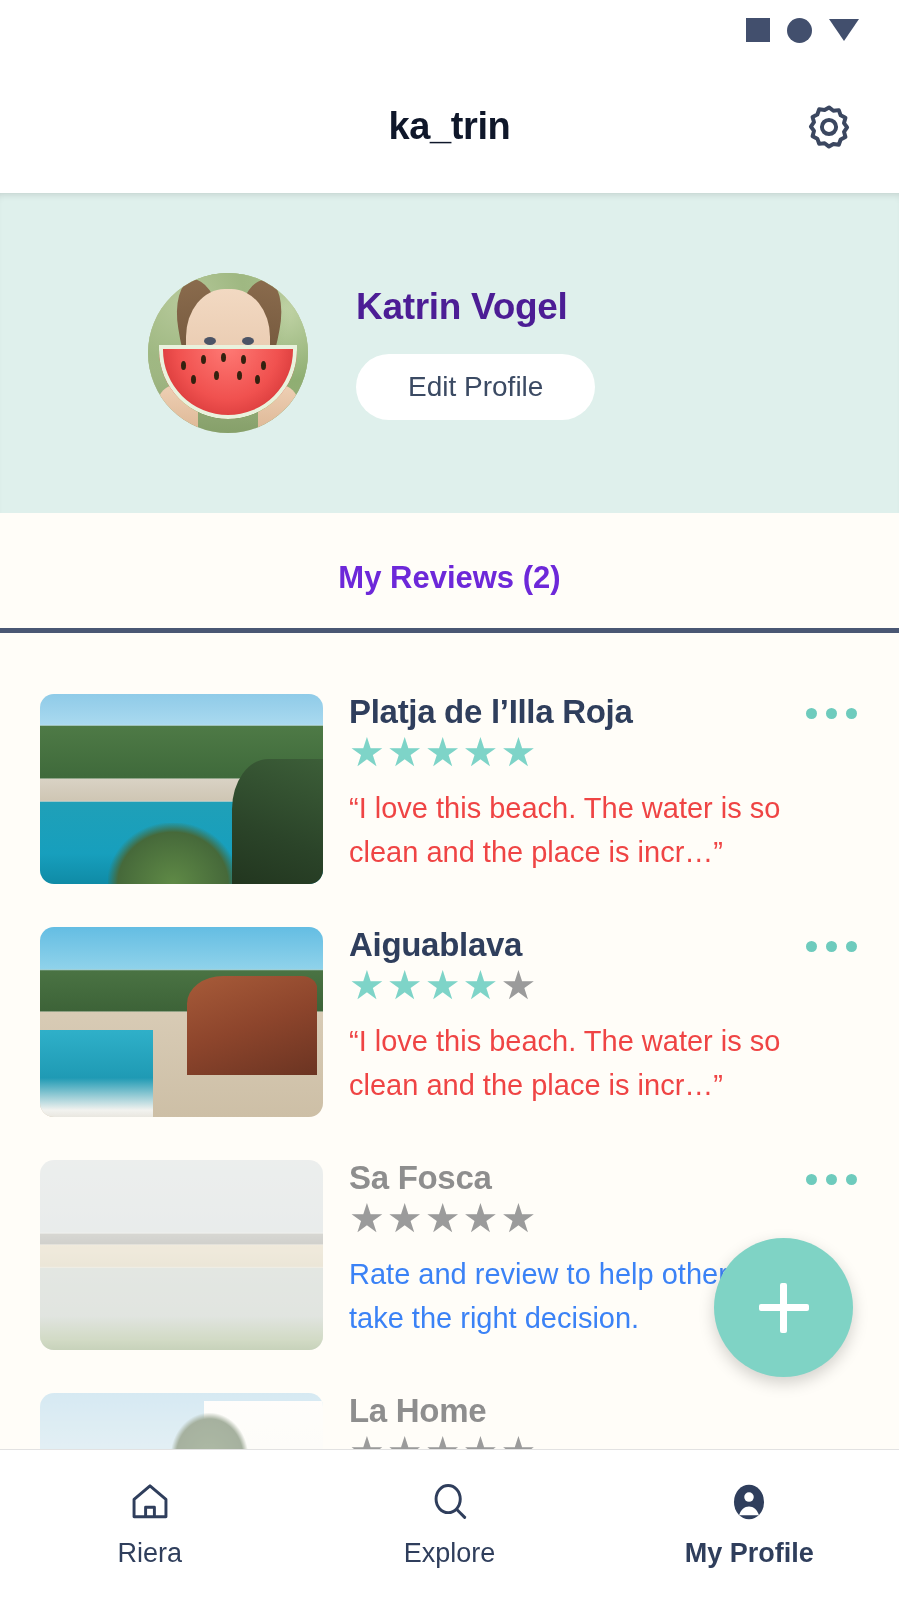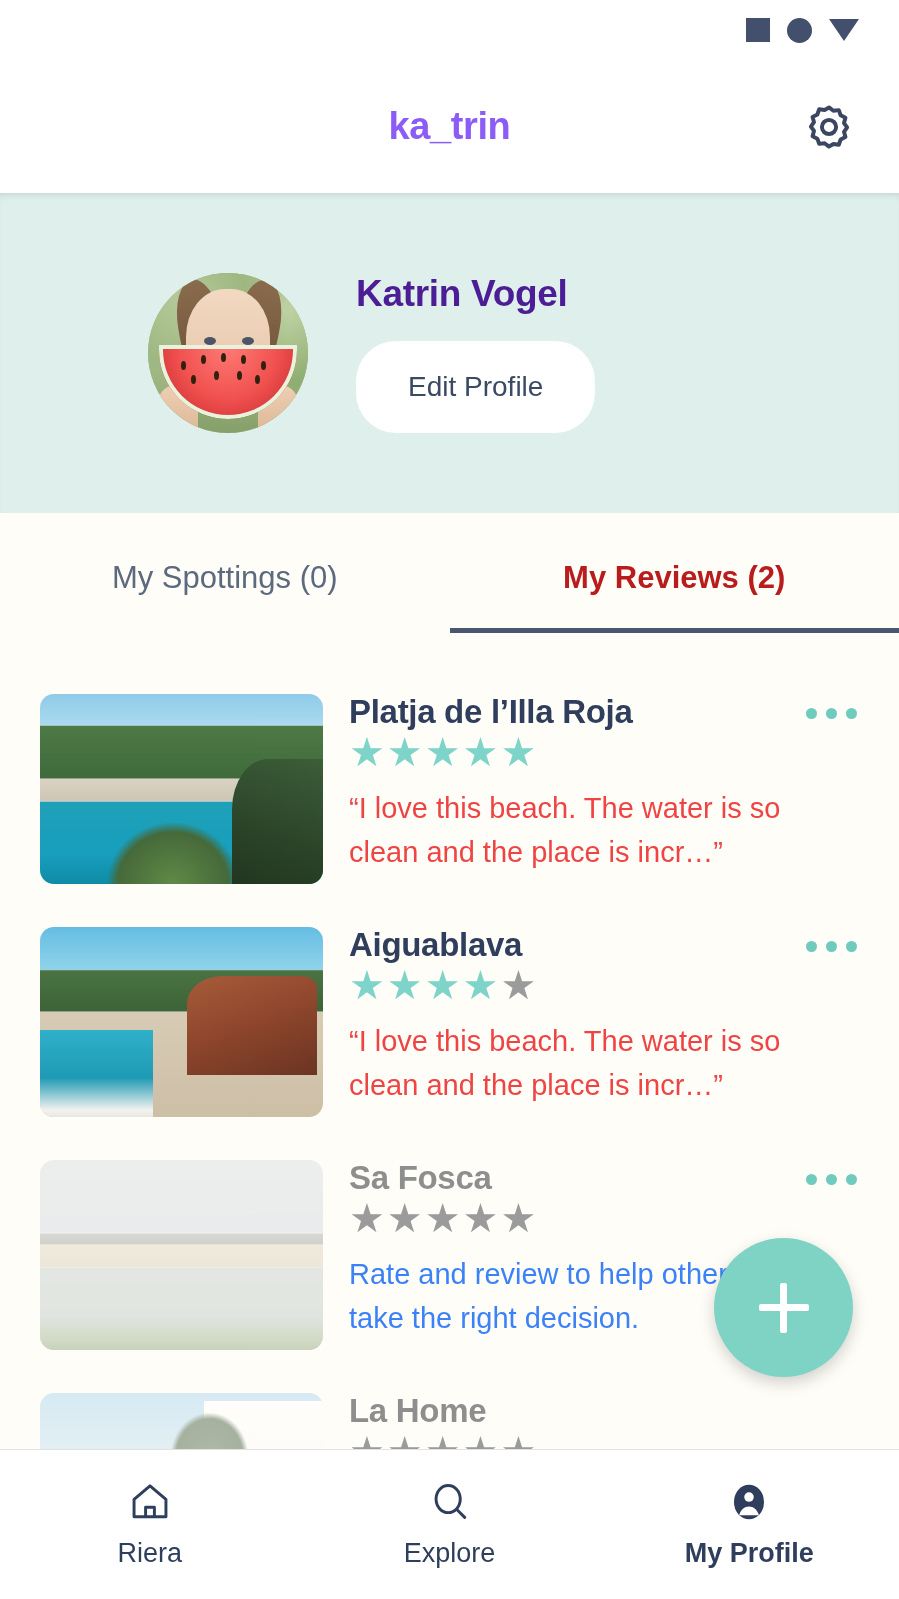--- a/index.html
+++ b/index.html
@@ -51,21 +51,21 @@
     position: relative;
     height: 133px;
     background: #ffffff;
     display: flex;
     align-items: center;
     justify-content: center;
   }
   .app-title {
     font-size: 38px;
     font-weight: bold;
-    color: #8b5cf6;
+    color: #0f172a;
     letter-spacing: -0.4px;
   }
   .gear-btn {
     position: absolute;
     right: 42px;
     top: 50%;
     transform: translateY(-50%);
     width: 56px; height: 56px;
     display: flex; align-items: center; justify-content: center;
     cursor: pointer;
@@ -160,21 +160,21 @@
   .profile-name {
     font-size: 37px;
     font-weight: bold;
     color: #4c1d95;
     letter-spacing: -0.3px;
   }
   .edit-profile-btn {
     background: #ffffff;
     border: none;
     border-radius: 40px;
-    padding: 30px 52px;
+    padding: 17px 52px;
     font-size: 28px;
     color: #3b4a63;
     font-family: "Liberation Sans", sans-serif;
     cursor: pointer;
     align-self: flex-start;
   }
 
   
   .tabs {
     display: flex;
@@ -187,21 +187,21 @@
     display: flex;
     align-items: center;
     justify-content: center;
     font-size: 31px;
     color: #5c6a80;
     cursor: pointer;
     position: relative;
     padding-top: 10px;
   }
   .tab.active {
-    color: #b91c1c;
+    color: #6d28d9;
     font-weight: bold;
   }
   .tab.active::after {
     content: "";
     position: absolute;
     left: 0; right: -60px;
     bottom: 0;
     height: 5px;
     background: #4a5773;
   }
@@ -443,21 +443,20 @@
         <i class="seed" style="left:96px;top:30px"></i>
       </div>
     </div>
     <div class="profile-text">
       <div class="profile-name">Katrin Vogel</div>
       <button class="edit-profile-btn">Edit Profile</button>
     </div>
   </div>
 
   <div class="tabs">
-    <div class="tab">My Spottings (0)</div>
     <div class="tab active">My Reviews (2)</div>
   </div>
 
   <div class="review-list">
 
     <div class="review-item">
       <div class="thumb t1"></div>
       <div class="review-body">
         <div class="review-title">Platja de l’Illa Roja</div>
         <div class="stars">

